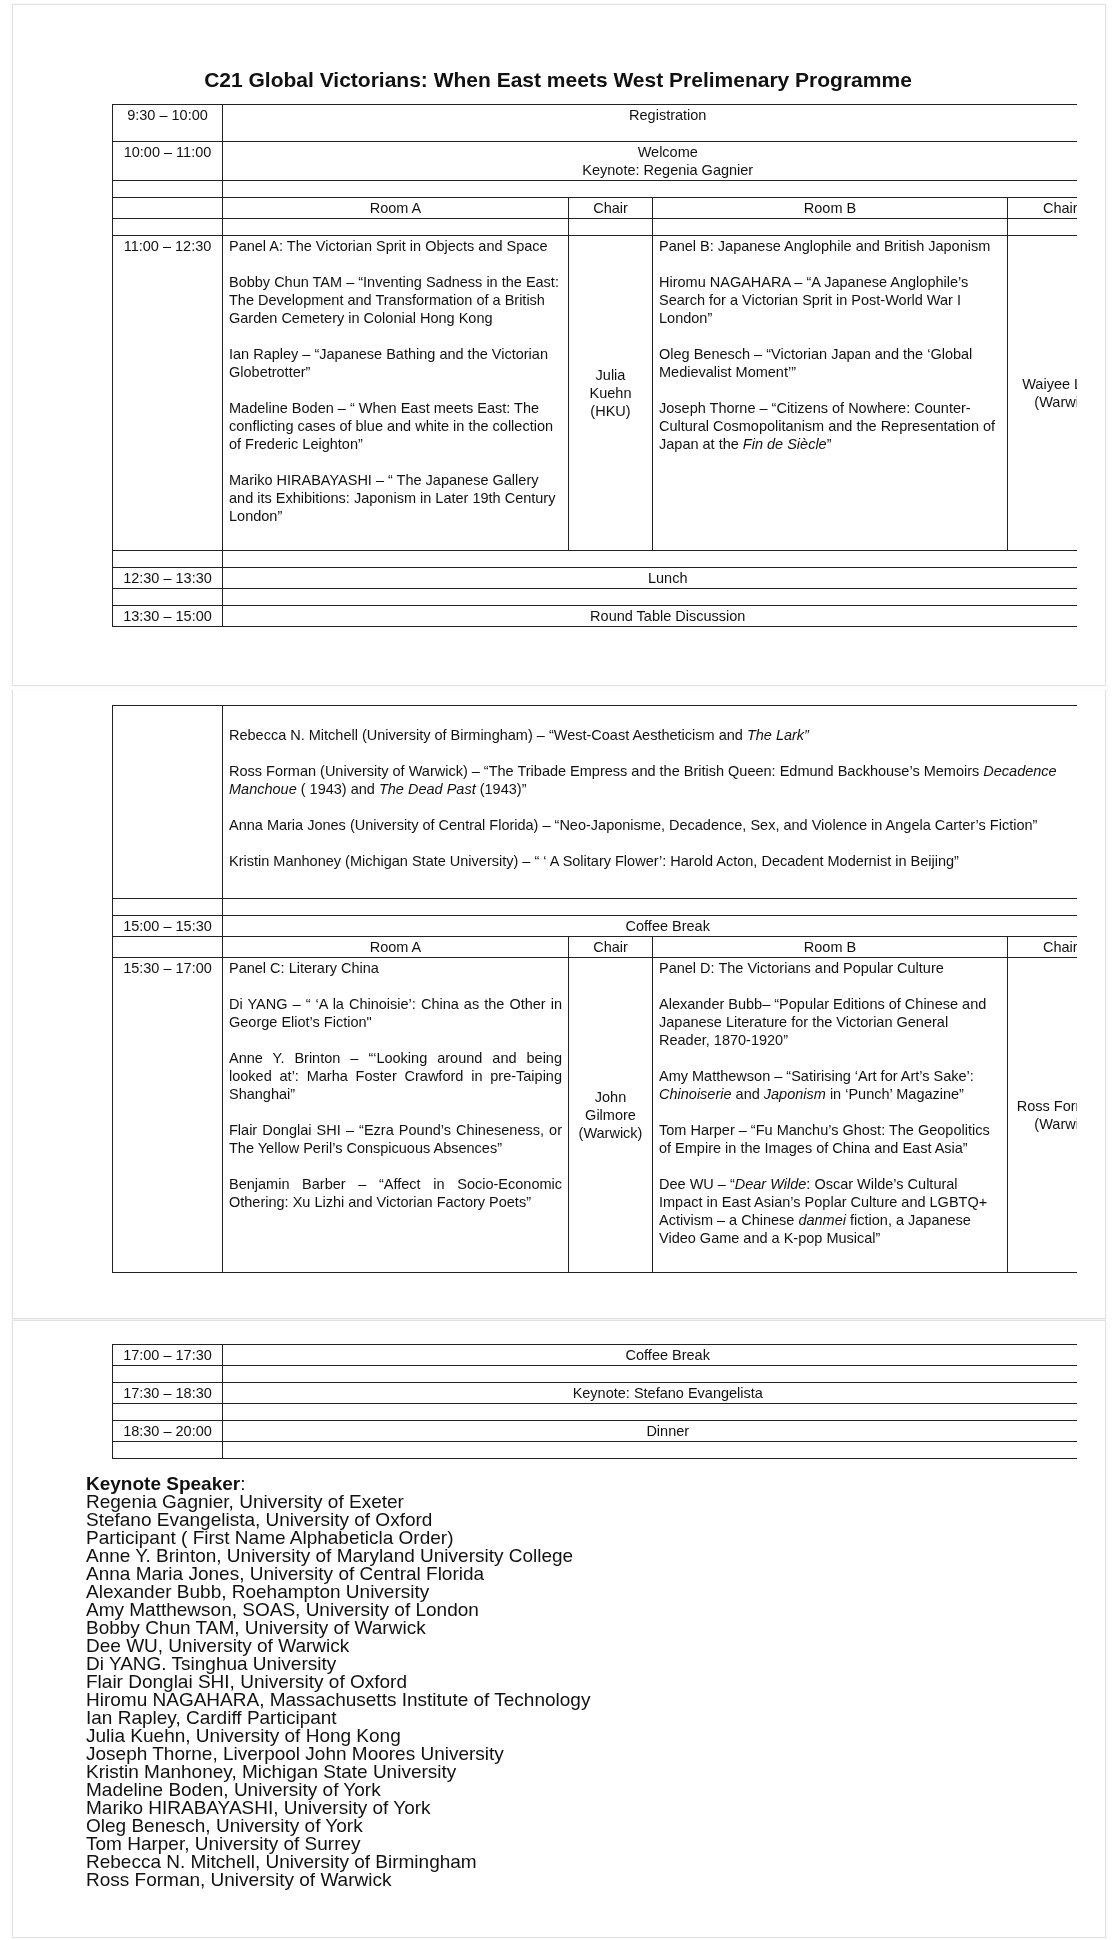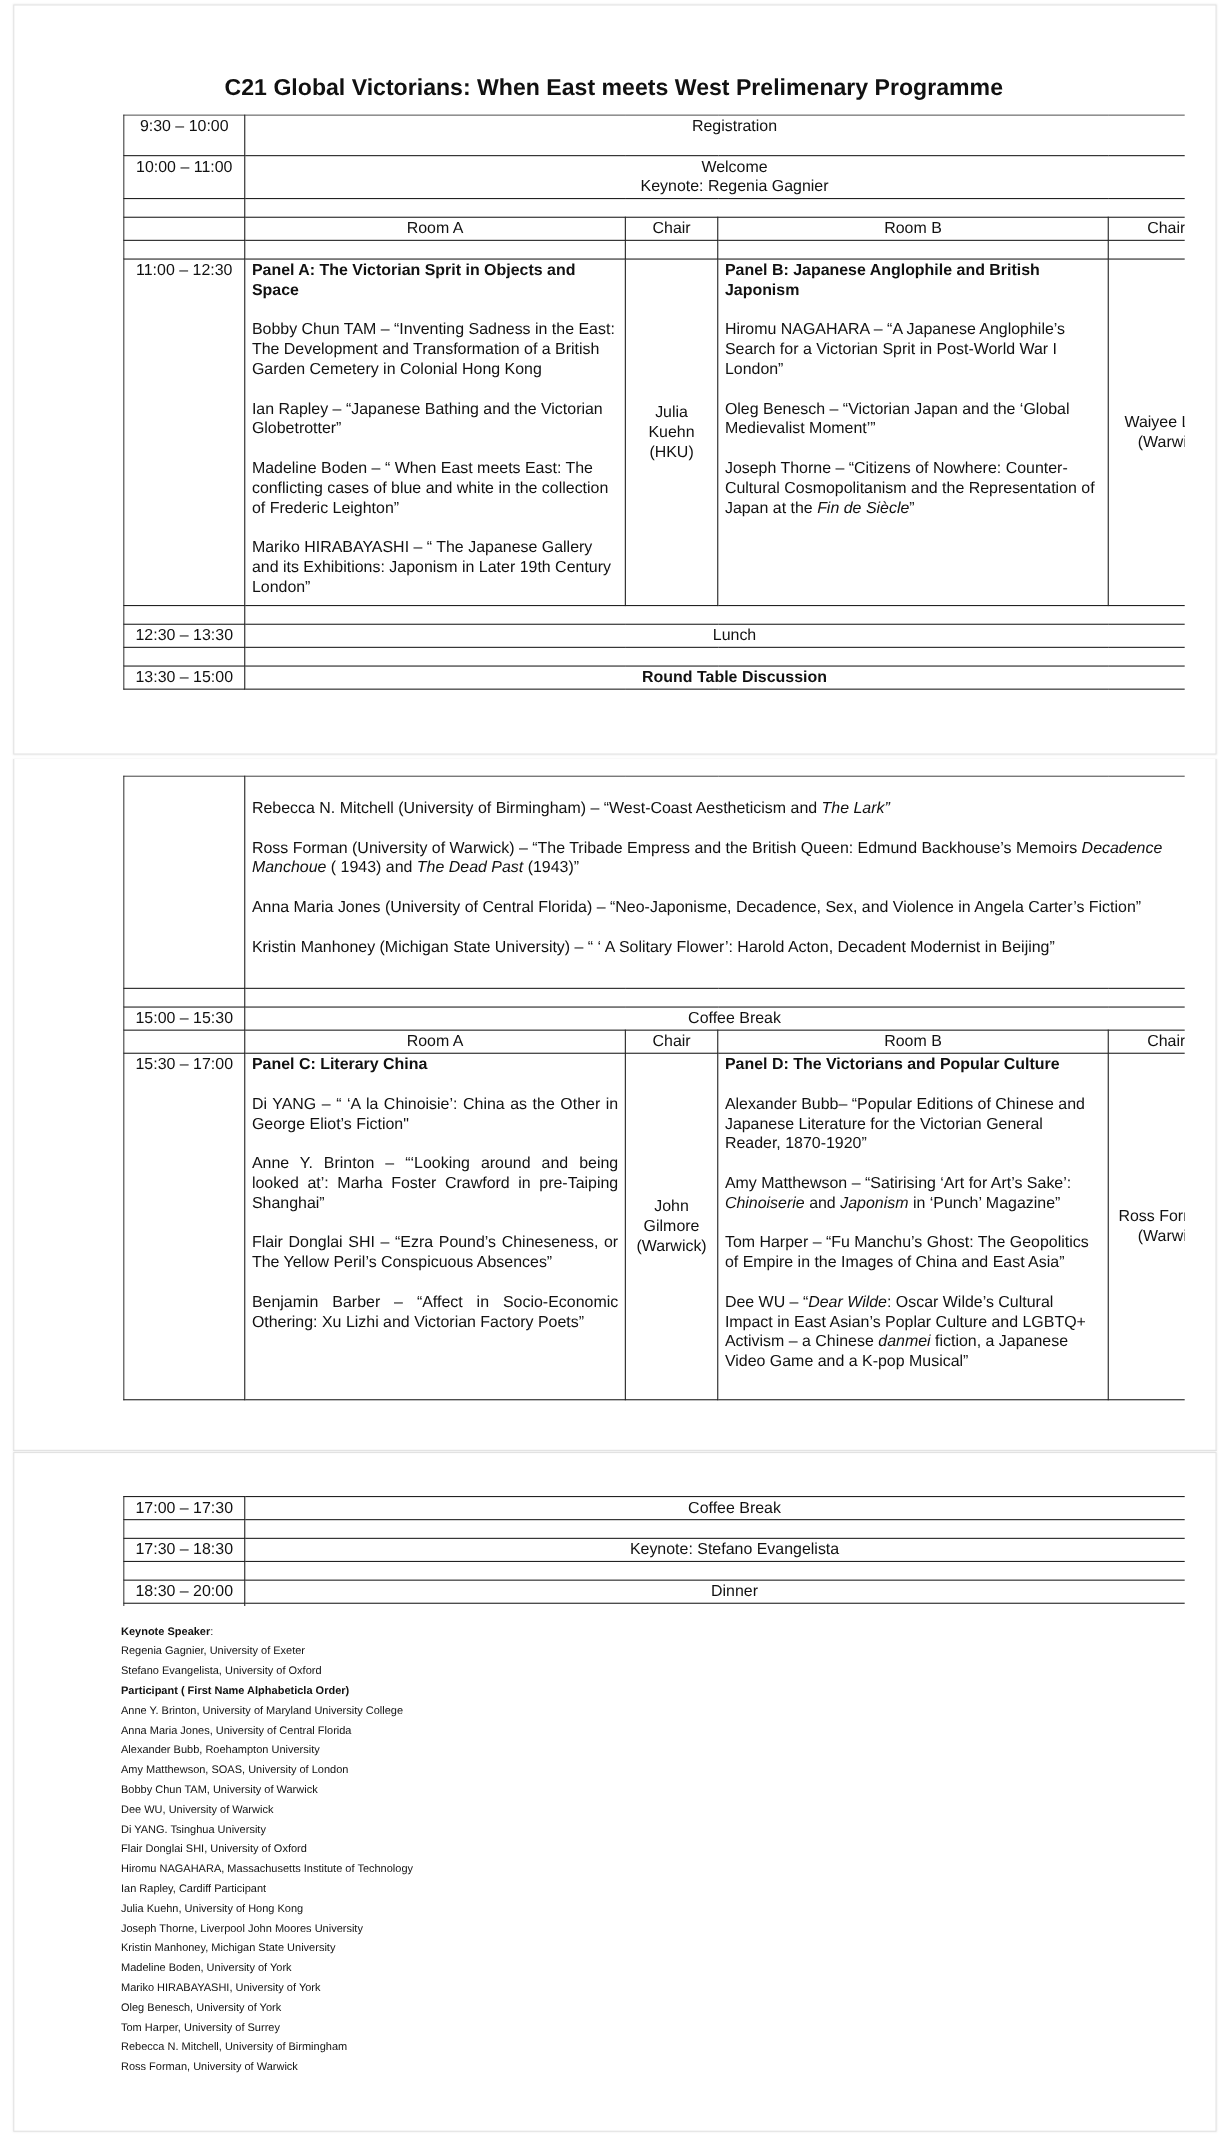--- a/index.html
+++ b/index.html
@@ -5,26 +5,26 @@
   html, body { margin: 0; padding: 0; background: #ffffff; }
   body { width: 1116px; height: 1940px; position: relative; overflow: hidden;
          font-family: "Liberation Sans", sans-serif; color: #111; font-size: 14.5px; }
   .pframe { position: absolute; border: 1px solid #e2e2e2; box-shadow: 0 0 2px rgba(0,0,0,0.08); background:#fff; }
   .title { position: absolute; left: 0; width: 1116px; top: 68px; text-align: center; font-weight: bold; font-size: 21px; }
   .t { position: absolute; left: 80px; width: 965px; border-collapse: collapse; table-layout: fixed; }
   .t td { border: 1.5px solid #222; padding: 1px 6px; vertical-align: top; line-height: 18px; }
   .t td.r { border-right: none; }
   .t td.time { width: 98px; text-align: center; padding: 1px 2px; }
   .c { text-align: center; }
-  .b { font-weight: bold; }
+  .b { font-weight: normal; }
   .sess p { margin: 0 0 18px 0; }
   .sess p:last-child { margin-bottom: 4px; }
   .chair { text-align: center; vertical-align: middle !important; }
   .just { text-align: justify; }
-  .list { position: absolute; left: 86px; top: 1475px; line-height: 18px; font-size: 10px; margin-left: 24px; }
+  .list { position: absolute; left: 86px; top: 1475px; line-height: 18px; font-size: 19px; }
   .list div { white-space: nowrap; }
   i { font-style: italic; }
   .clip { position: absolute; left: 80px; width: 965px; overflow: hidden; margin-left: 32px; }
 </style>
 </head>
 <body>
 
 <div class="pframe" style="left:12px; top:4px; width:1092px; height:680px;"></div>
 <div class="pframe" style="left:12px; top:690px; width:1092px; height:628px; border-top:none;"></div>
 <div class="pframe" style="left:12px; top:1320px; width:1092px; height:616px;"></div>
@@ -159,21 +159,21 @@
       <p>Tom Harper – “Fu Manchu’s Ghost: The Geopolitics of Empire in the Images of China and East Asia”</p>
       <p><span>Dee WU – “</span><i>Dear Wilde</i><span>: Oscar Wilde’s Cultural Impact in East Asian’s Poplar Culture and LGBTQ+ Activism – a Chinese </span><i>danmei</i><span> fiction, a Japanese Video Game and a K-pop Musical”</span></p>
     </td>
     <td class="chair r">Ross Forman (Warwic</td>
   </tr>
 </tbody>
     </table>
 </div>
 
 <div class="clip" style="top:1344px; height:116px;">
-<table class="t" style="left:0; top:16px; width:1000px;">
+<table class="t" style="left:0; top:0; width:1000px;">
   <colgroup>
         <col style="width:110px">
         <col style="width:890px">
       </colgroup>
   <tbody>
         <tr>
     <td class="time">17:00 – 17:30</td>
     <td class="c r">Coffee Break</td>
   </tr>
   <tr>

